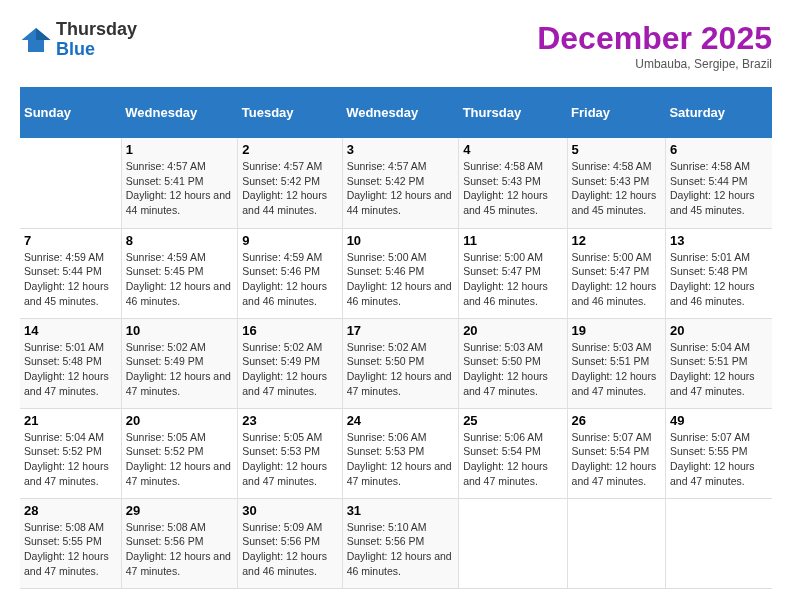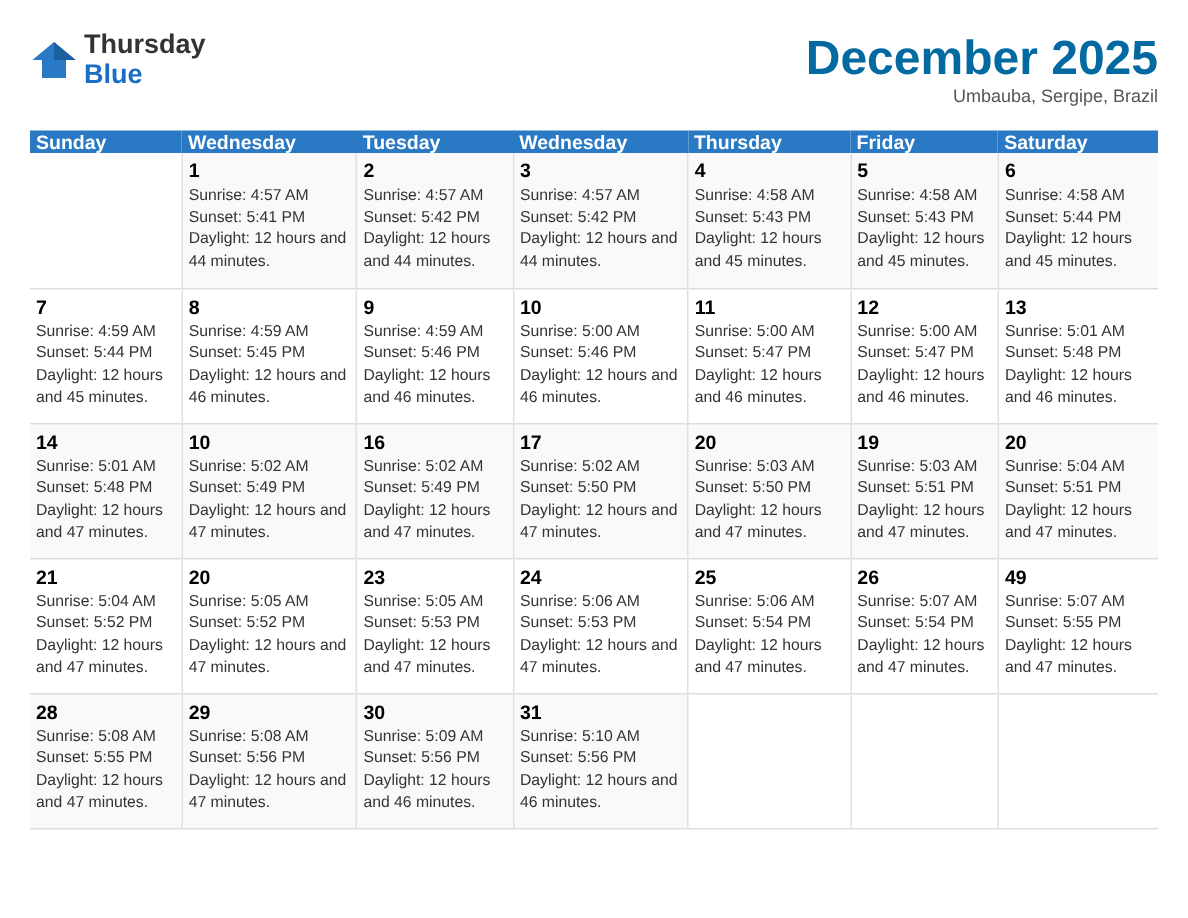--- a/index.html
+++ b/index.html
@@ -31,35 +31,35 @@
     .logo-icon {
       width: 32px;
       height: 32px;
     }
     .title-area {
       text-align: right;
     }
     .month-year {
       font-size: 32px;
       font-weight: bold;
-      color: #0369a1;
+      color: #a21caf;
     }
     .location {
       font-size: 12px;
       color: #555;
     }
     table {
       width: 100%;
       border-collapse: collapse;
       font-size: 11px;
     }
     thead tr th {
       background-color: #2979c4;
       color: #fff;
-      padding: 0 4px;
+      padding: 18px 4px;
       text-align: left;
       font-size: 13px;
       font-weight: bold;
     }
     tbody tr {
       border-bottom: 1px solid #ddd;
     }
     tbody tr:nth-child(odd) {
       background-color: #f9f9f9;
     }

